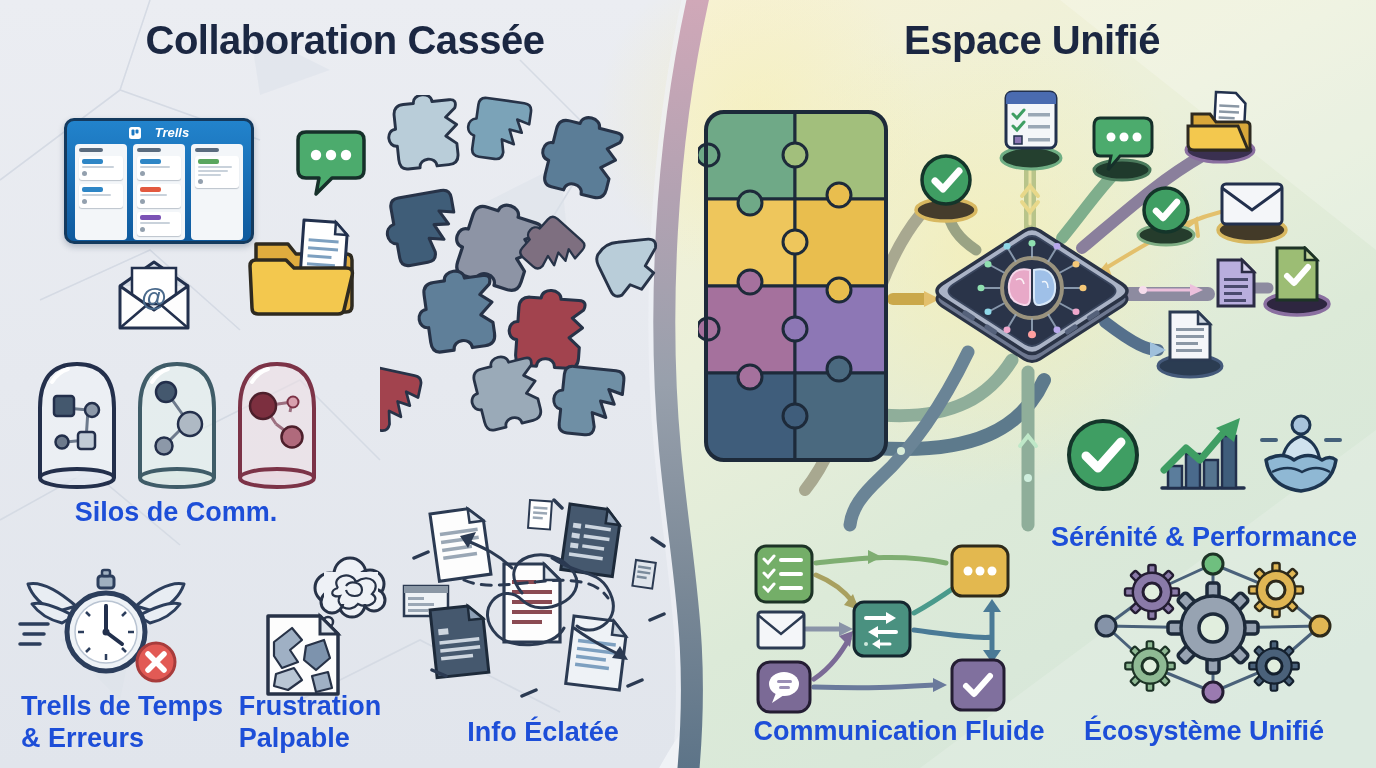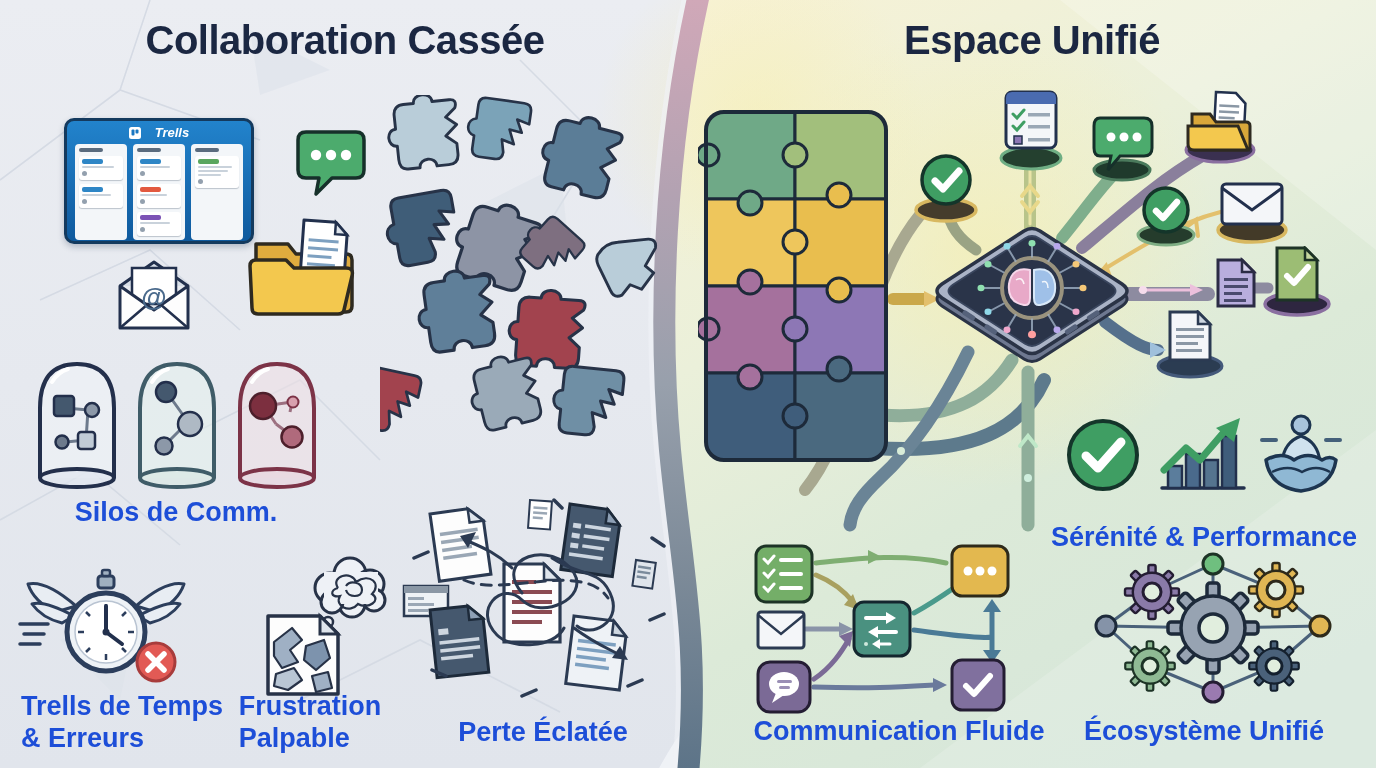--- a/index.html
+++ b/index.html
@@ -401,21 +401,21 @@
     <path d="M110,70 C96,56 82,50 68,44"></path>
     <path d="M172,130 C192,145 205,150 216,156"></path>
     <path d="M62,82 C100,100 180,62 206,100" stroke-dasharray="10 8"></path>
   </g>
   <polygon points="58,38 74,34 66,50" fill="#2b3a52"></polygon>
   <polygon points="226,162 210,160 218,148" fill="#2b3a52"></polygon>
   <g stroke="#2b3a52" stroke-width="3.5" stroke-linecap="round">
     <path d="M12,60 L26,54 M250,40 L262,48 M248,122 L262,116 M30,172 L44,178 M120,198 L134,192 M226,188 L240,182 M152,2 L160,10"></path>
   </g>
 </svg>
-<div class="lbl" style="left:543px;top:716px">Perte Éclatée</div>
+<div class="lbl" style="left:543px;top:716px">Info Éclatée</div>
 
 <svg class="abs" style="left:698px;top:104px" width="196" height="366" viewBox="0 0 196 366">
   <defs>
         <clipPath id="pz">
           <rect x="8" y="8" width="180" height="348" rx="18"></rect>
         </clipPath>
       </defs>
   <g clip-path="url(#pz)" stroke="#1d2a3a" stroke-width="3">
     <rect x="8" y="8" width="89" height="87" fill="#6fa987"></rect>
         <rect x="97" y="8" width="91" height="87" fill="#a2bf7c"></rect>

